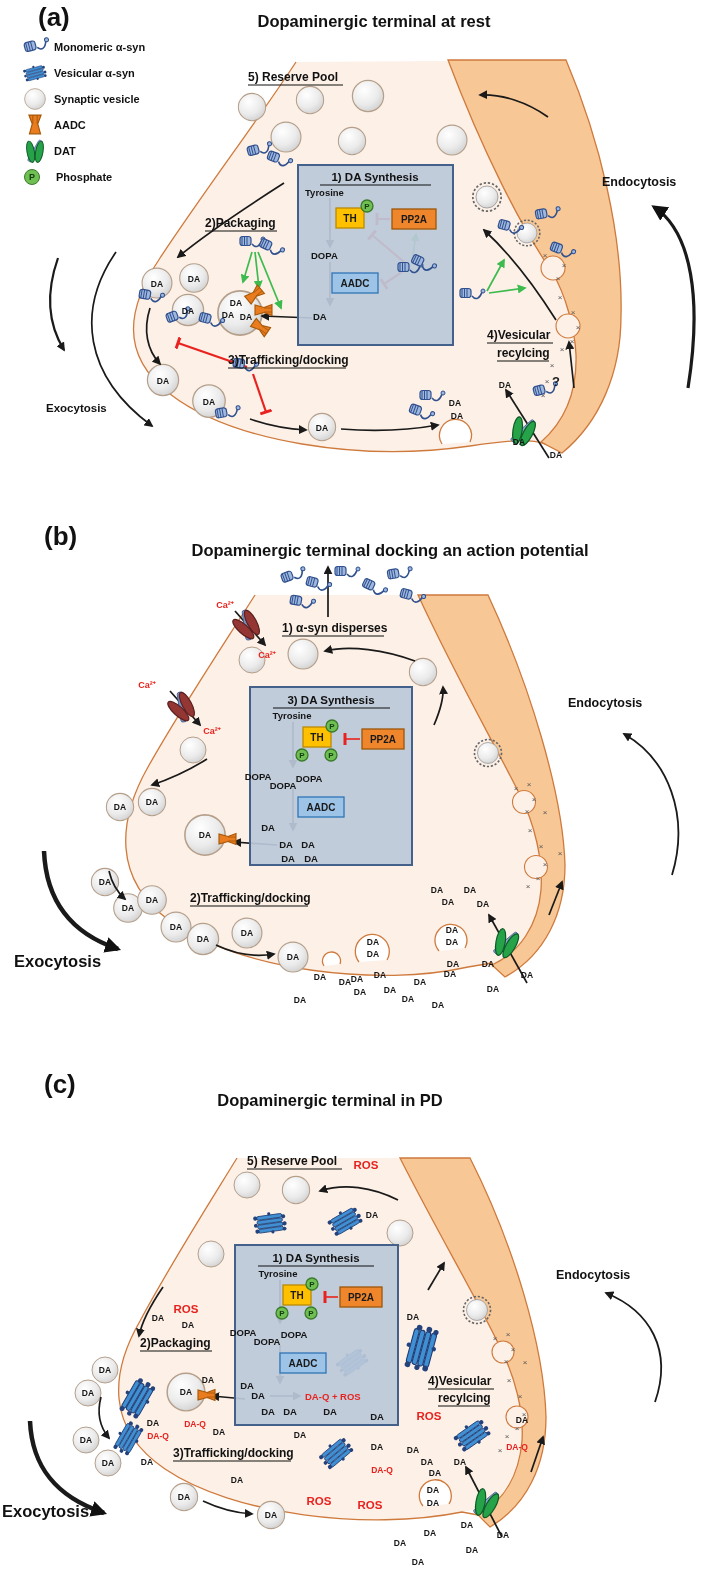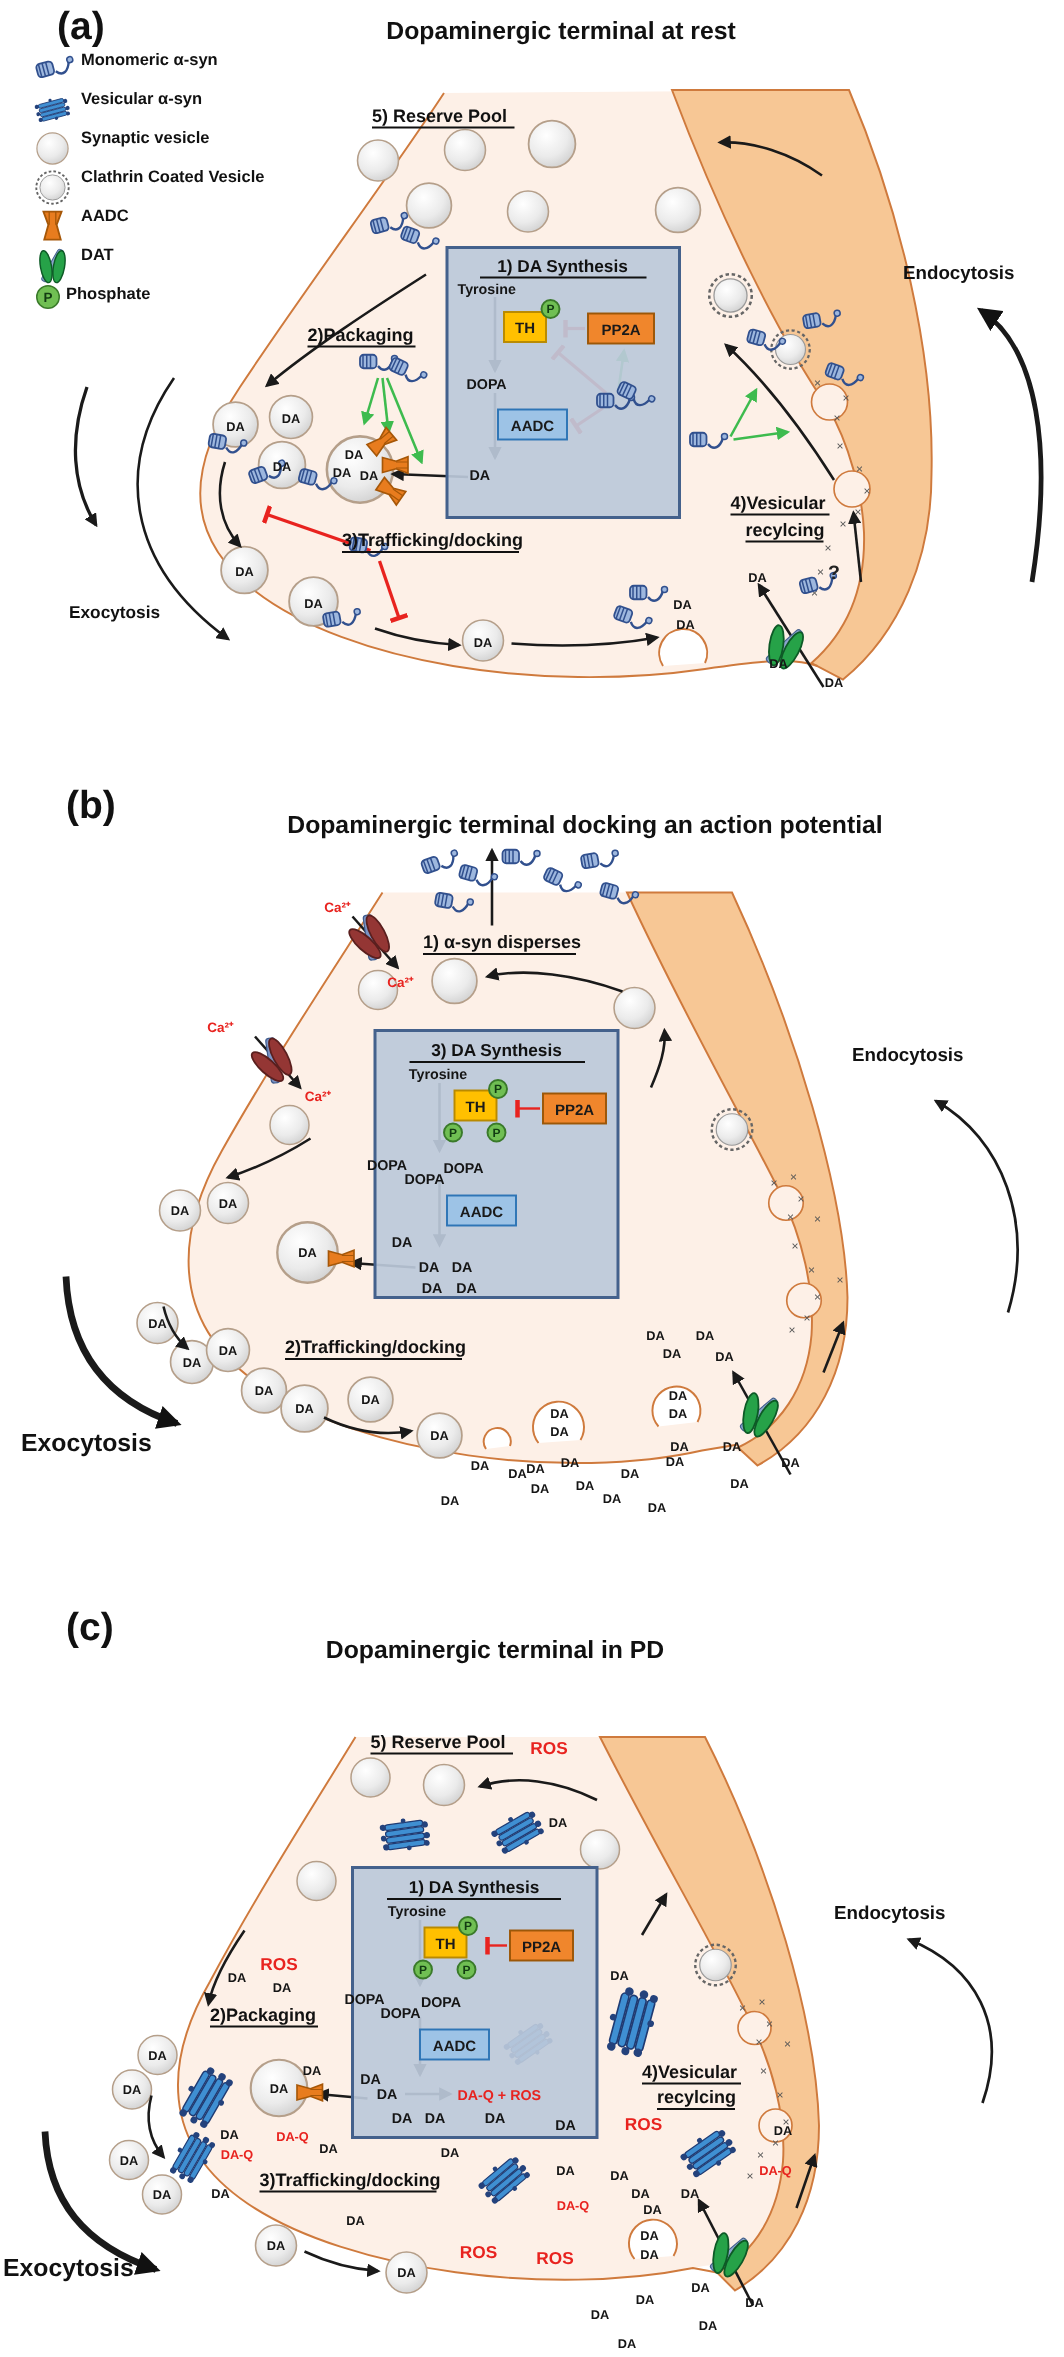--- a/index.html
+++ b/index.html
@@ -5,21 +5,21 @@
   html,body{margin:0;padding:0;background:#fff;}
   #fig{position:relative;width:709px;height:1571px;background:#fff;overflow:hidden;
        font-family:"Liberation Sans",sans-serif;}
   .panel{position:absolute;left:0;width:709px;}
   #pa{top:0;height:515px;} #pb{top:515px;height:550px;} #pc{top:1065px;height:506px;}
   .scene{position:absolute;left:0;top:0;}
   .plet{position:absolute;font-weight:700;font-size:26px;color:#111;}
   .ptitle{position:absolute;font-weight:700;font-size:16.5px;color:#111;white-space:nowrap;
           transform:translateX(-50%);text-align:right;}
   .legend{position:absolute;left:16px;top:34px;width:215px;}
-  .lrow{display:flex;height:26px;}
+  .lrow{display:flex;align-items:center;height:26px;}
   .lic{width:38px;height:26px;flex:0 0 38px;}
   .llabel{font-weight:700;font-size:11px;color:#111;}
   .pchip{display:inline-block;width:14px;height:14px;border-radius:50%;background:#70bf53;
          border:1.5px solid #3a7a2a;color:#123c12;font-weight:700;font-size:9px;
          text-align:center;line-height:14px;margin-left:8px;}
   
   text{font-family:"Liberation Sans",sans-serif;}
   .da{font-weight:700;font-size:8.5px;fill:#151515;text-anchor:middle;}
   .t9{font-weight:700;font-size:9.5px;fill:#151515;}
   .t9m{text-anchor:middle;}
@@ -273,39 +273,33 @@
     <span class="llabel">Vesicular α-syn</span>
         </div>
   <div class="lrow">
     <svg class="lic" viewBox="-19 -13 38 26">
             <use href="#sym-ves" transform="scale(0.8)"></use>
           </svg>
     <span class="llabel">Synaptic vesicle</span>
         </div>
   <div class="lrow">
     <svg class="lic" viewBox="-19 -13 38 26">
-            <use href="#sym-ccv" transform="scale(0.8)"></use>
-          </svg>
-    <span class="llabel">Clathrin Coated Vesicle</span>
-        </div>
-  <div class="lrow">
-    <svg class="lic" viewBox="-19 -13 38 26">
             <use href="#sym-vmat" transform="scale(1.1)"></use>
           </svg>
     <span class="llabel">AADC</span>
         </div>
   <div class="lrow">
     <svg class="lic" viewBox="-19 -13 38 26">
             <use href="#sym-dat" transform="scale(0.8)"></use>
           </svg>
     <span class="llabel">DAT</span>
         </div>
   <div class="lrow">
     <span class="pchip">P</span>
-    <span class="llabel" style="margin-left:4px">Phosphate</span>
+    <span class="llabel" style="margin-left:16px">Phosphate</span>
         </div>
 </div>
 </section>
 
 <section class="panel" id="pb">
 <svg class="scene" width="709" height="550" viewBox="0 0 709 550">
   <g>
     <path fill="#fdf0e7" d="M255,80 C220,135 180,195 148,252 C118,305 112,364 170,406 C240,456 380,472 468,452 C485,449 497,452 505,462 C545,440 565,398 565,350 C563,280 530,170 488,80 Z"></path>
     <path fill="#f7c795" stroke="#cf7a3d" stroke-width="1.3" d="M418,80 C455,160 495,230 520,280 C535,310 543,345 541,375 C538,410 520,437 492,450 L505,462 C545,440 565,398 565,350 C563,280 530,170 488,80 Z"></path>
     <path fill="none" stroke="#cf7a3d" stroke-width="1.3" d="M255,80 C220,135 180,195 148,252 C118,305 112,364 170,406 C240,456 380,472 468,452 L492,448"></path>

